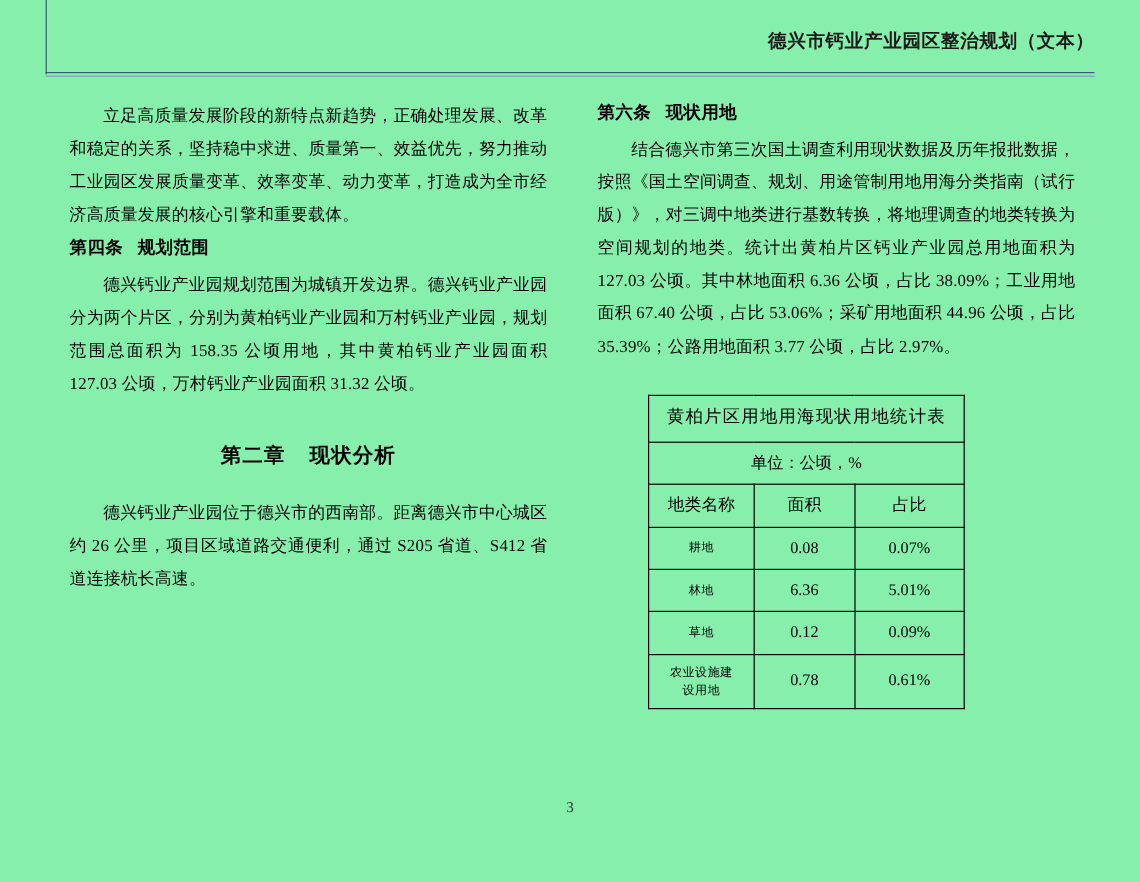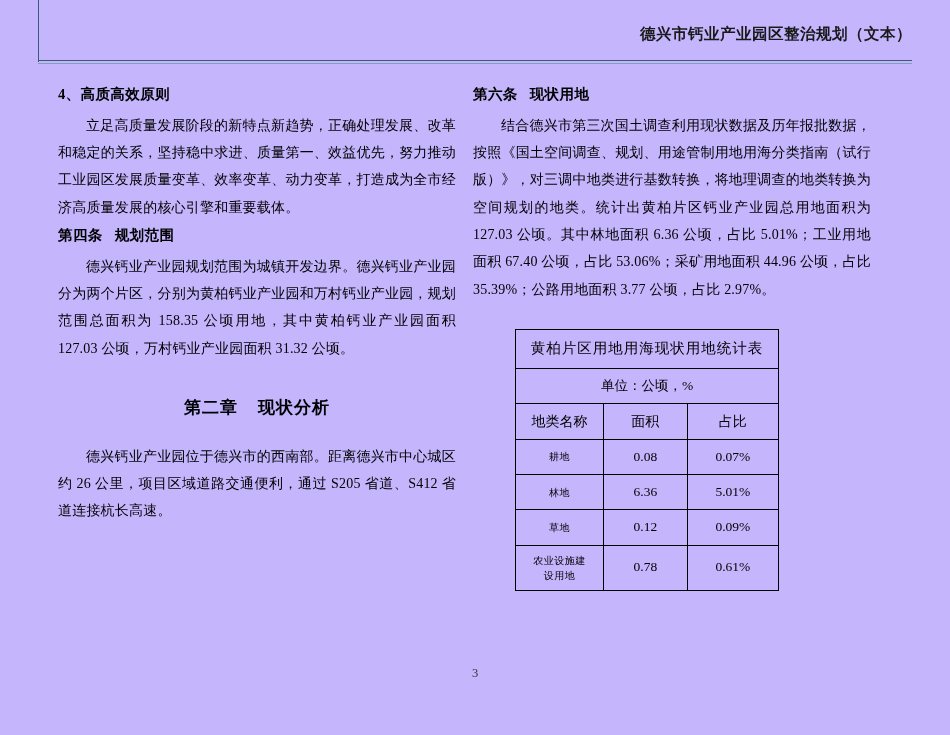--- a/index.html
+++ b/index.html
@@ -11,21 +11,21 @@
     height: 735px;
     background: #ffffff;
     font-family: "Liberation Serif", serif;
     color: #000000;
     position: relative;
     overflow: hidden;
   }
   .page {
     position: absolute;
     inset: 0;
-    background: #c4b5fd;
+    background: #86efac;
     text-decoration: underline;
   }
   
   .header {
     position: absolute;
     top: 0;
     left: 0;
     right: 0;
     height: 62px;
   }
@@ -67,21 +67,21 @@
   
   .col {
     position: absolute;
     top: 84px;
   }
   .col-left {
     left: 58px;
     width: 398px;
   }
   .col-right {
-    left: 473px;
+    left: 498px;
     width: 398px;
   }
   .h-sec {
     font-size: 14.5px;
     font-weight: bold;
     color: #000;
     margin: 0 0 6px 0;
     line-height: 1.5;
     letter-spacing: 0.4px;
   }
@@ -172,21 +172,20 @@
 
   <div class="header">
     <div class="side-rule"></div>
     <div class="header-title">德兴市钙业产业园区整治规划（文本）</div>
     <div class="header-rule-outer"></div>
     <div class="header-rule-inner"></div>
   </div>
 
   <div class="col col-left">
 
-    <div class="h-sec">4、高质高效原则</div>
 
     <p class="para">立足高质量发展阶段的新特点新趋势，正确处理发展、改革和稳定的关系，坚持稳中求进、质量第一、效益优先，努力推动工业园区发展质量变革、效率变革、动力变革，打造成为全市经济高质量发展的核心引擎和重要载体。</p>
 
     <div class="h-sec">
       <span>第四条</span><span class="gap"></span><span>规划范围</span>
     </div>
 
     <p class="para">德兴钙业产业园规划范围为城镇开发边界。德兴钙业产业园分为两个片区，分别为黄柏钙业产业园和万村钙业产业园，规划范围总面积为 158.35 公顷用地，其中黄柏钙业产业园面积 127.03 公顷，万村钙业产业园面积 31.32 公顷。</p>
 
     <div class="chapter">
@@ -197,21 +196,21 @@
     <p class="para">德兴钙业产业园位于德兴市的西南部。距离德兴市中心城区约 26 公里，项目区域道路交通便利，通过 S205 省道、S412 省道连接杭长高速。</p>
 
   </div>
 
   <div class="col col-right">
 
     <div class="h-sec">
       <span>第六条</span><span class="gap"></span><span>现状用地</span>
     </div>
 
-    <p class="para">结合德兴市第三次国土调查利用现状数据及历年报批数据，按照《国土空间调查、规划、用途管制用地用海分类指南（试行版）》，对三调中地类进行基数转换，将地理调查的地类转换为空间规划的地类。统计出黄柏片区钙业产业园总用地面积为 127.03 公顷。其中林地面积 6.36 公顷，占比 5.01%；工业用地面积 67.40 公顷，占比 53.06%；采矿用地面积 44.96 公顷，占比 35.39%；公路用地面积 3.77 公顷，占比 2.97%。</p>
+    <p class="para">结合德兴市第三次国土调查利用现状数据及历年报批数据，按照《国土空间调查、规划、用途管制用地用海分类指南（试行版）》，对三调中地类进行基数转换，将地理调查的地类转换为空间规划的地类。统计出黄柏片区钙业产业园总用地面积为 127.03 公顷。其中林地面积 6.36 公顷，占比 38.09%；工业用地面积 67.40 公顷，占比 53.06%；采矿用地面积 44.96 公顷，占比 35.39%；公路用地面积 3.77 公顷，占比 2.97%。</p>
 
     <div class="tbl-wrap">
       <table class="stat">
         <tbody>
             <tr>
           <td class="title" colspan="3">黄柏片区用地用海现状用地统计表</td>
         </tr>
         <tr>
           <td class="unit" colspan="3">单位：公顷，%</td>
         </tr>

